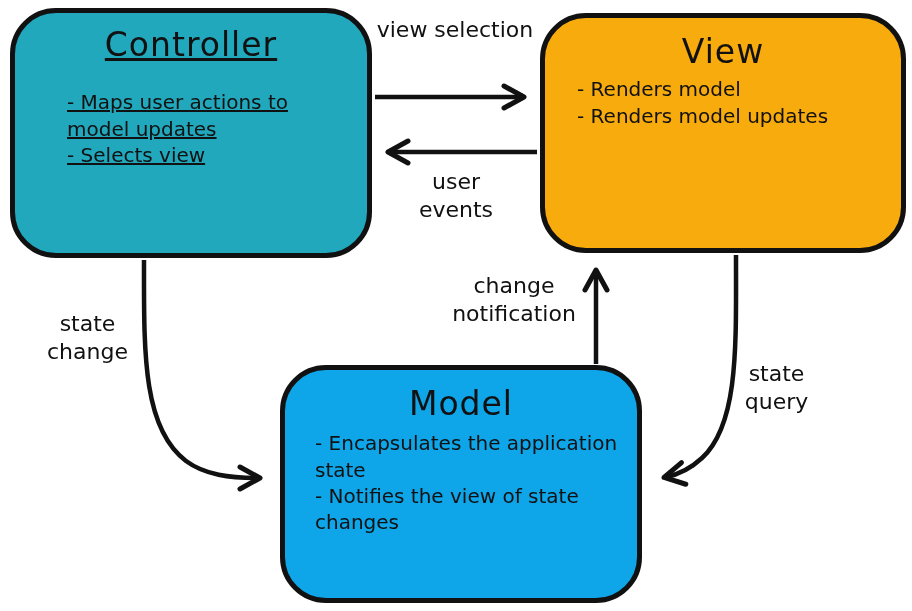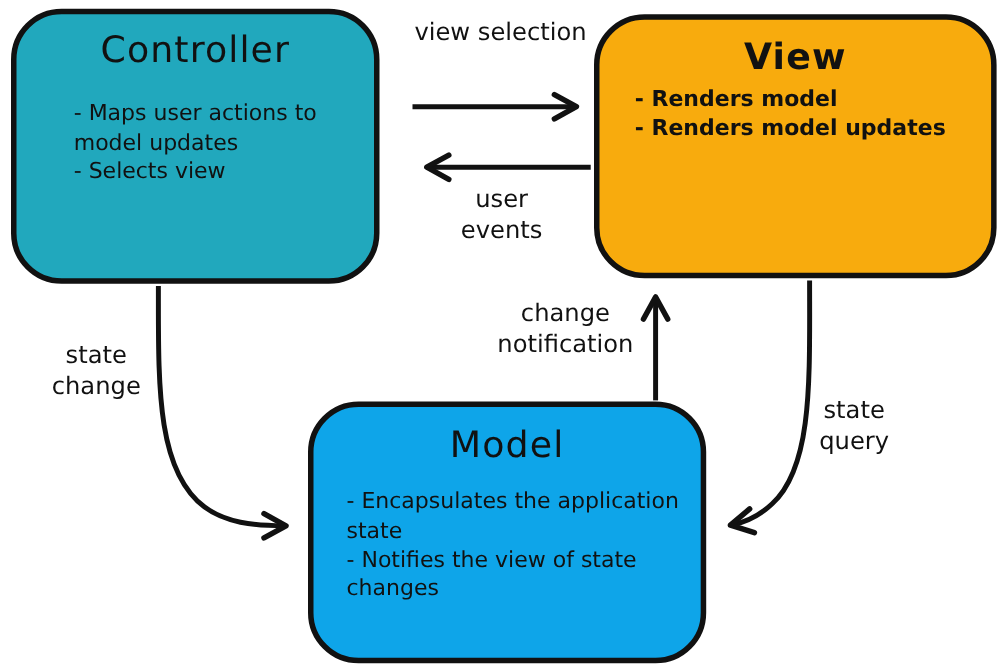--- a/index.html
+++ b/index.html
@@ -23,42 +23,42 @@
     height: 611px;
     pointer-events: none;
   }
   .node {
     position: absolute;
     box-sizing: border-box;
     border: 5px solid #111111;
     border-radius: 46px;
     color: #111111;
   }
-  .node-controller { left: 10px;  top: 8px;   width: 335px; height: 250px; }
+  .node-controller { left: 10px;  top: 8px;   width: 362px; height: 250px; text-decoration: underline; }
   .node-view       { left: 540px; top: 13px;  width: 366px; height: 240px; }
   .node-model      { left: 280px; top: 365px; width: 362px; height: 238px; }
 
   .node-title {
     text-align: center;
     font-size: 33px;
     letter-spacing: 1px;
     margin-top: 14px;
     line-height: 1.1;
   }
   .node-view .node-title  { margin-top: 16px; }
   .node-model .node-title { margin-top: 16px; }
 
   .bullets {
     font-size: 20px;
     line-height: 1.32;
     margin-top: 22px;
   }
   .node-controller .bullets { padding: 0 18px 0 52px; margin-top: 26px; }
   .node-view .bullets       { padding: 0 12px 0 32px; margin-top: 6px; }
-  .node-model .bullets      { padding: 0 14px 0 30px; margin-top: 20px; }
+  .node-model .bullets      { padding: 0 14px 0 30px; margin-top: 8px; }
 
   .edge-label {
     position: absolute;
     font-size: 22px;
     line-height: 1.28;
     color: #111111;
     text-align: center;
   }
   .lbl-view-selection      { left: 375px; top: 16px;  width: 160px; }
   .lbl-user-events         { left: 395px; top: 168px; width: 122px; }
@@ -85,21 +85,21 @@
   </svg>
 
   <div class="node node-controller" style="background: rgb(33, 168, 189);">
     <div class="node-title">Controller</div>
     <div class="bullets">
       <div>- Maps user actions to model updates</div>
       <div>- Selects view</div>
     </div>
   </div>
 
-  <div class="node node-view" style="background: rgb(248, 171, 13); font-weight: bold;">
+  <div class="node node-view" style="background: rgb(248, 171, 13);">
     <div class="node-title">View</div>
     <div class="bullets">
       <div>- Renders model</div>
       <div>- Renders model updates</div>
     </div>
   </div>
 
   <div class="node node-model" style="background: #0ea5e9;">
     <div class="node-title">Model</div>
     <div class="bullets">

